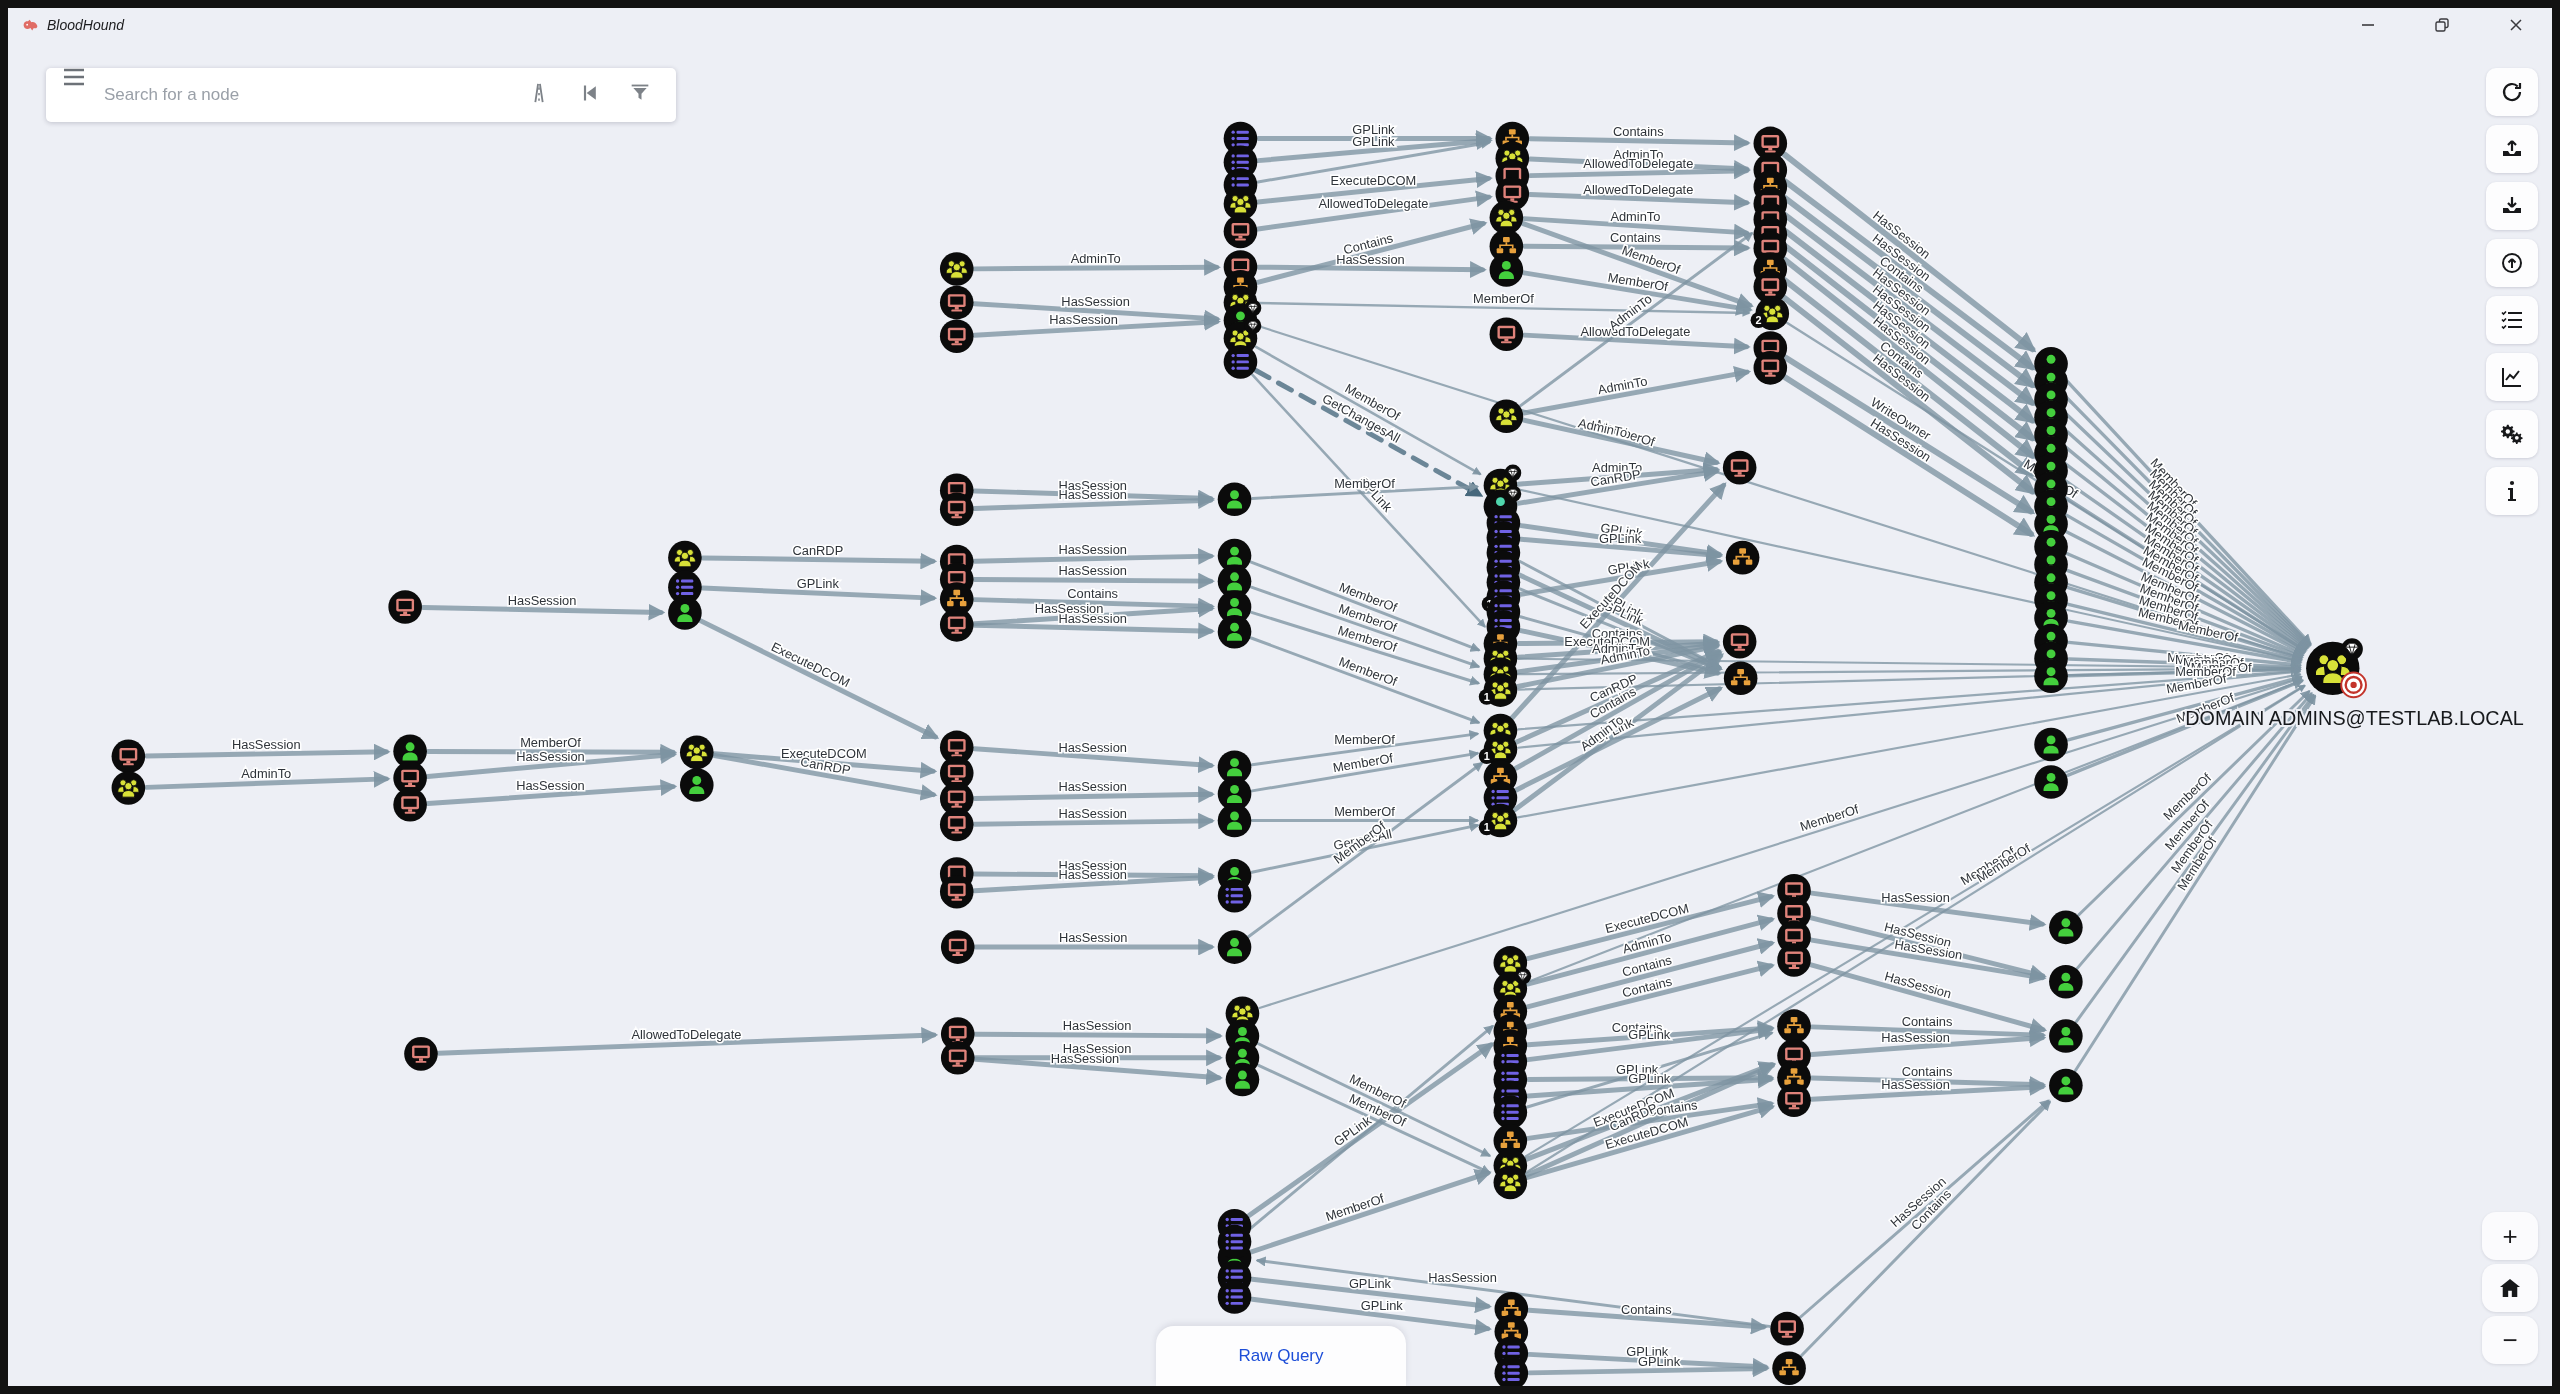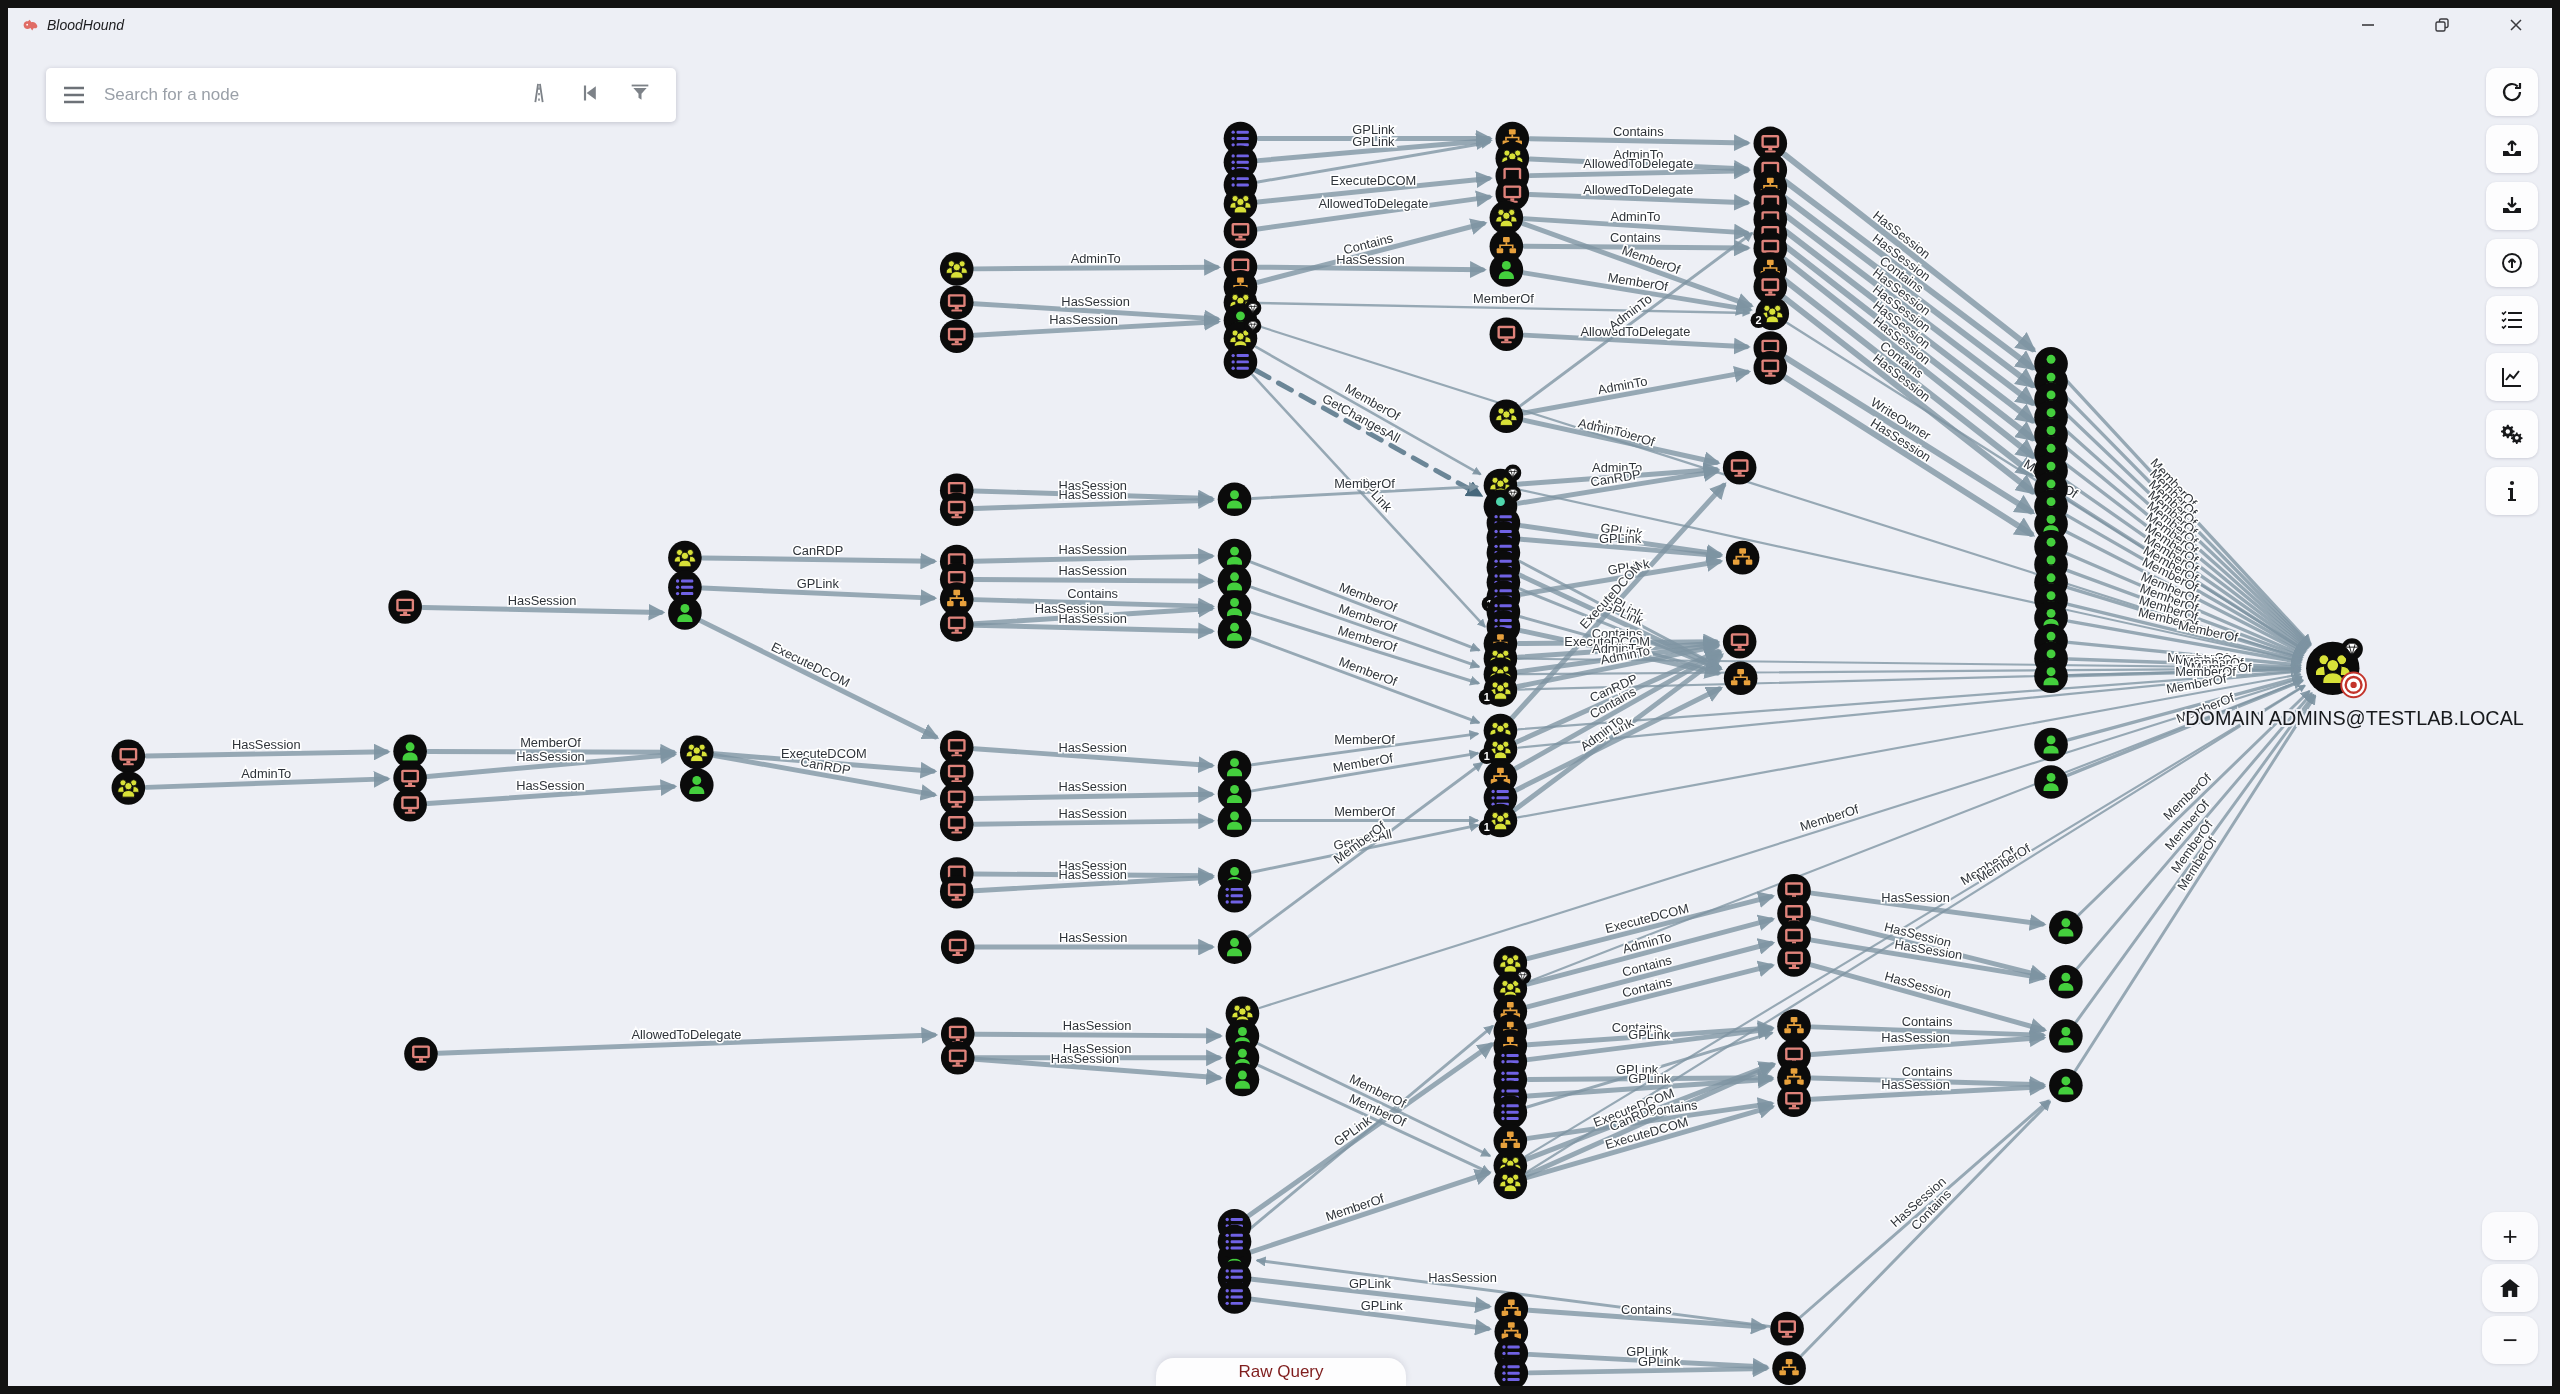--- a/index.html
+++ b/index.html
@@ -7,38 +7,38 @@
          border:8px solid #121212;background:#edeff5;overflow:hidden;}
   
   .titlebar{position:absolute;left:0;top:0;width:100%;height:34px;display:flex;align-items:center;}
   .title-left{display:flex;align-items:center;gap:8px;padding-left:14px;font-style:italic;}
   .app-title{font-size:14px;color:#1d1d1f;}
   .win-controls{position:absolute;right:14px;top:0;height:34px;display:flex;align-items:center;gap:30px;}
   .win-btn{width:44px;height:30px;display:flex;align-items:center;justify-content:center;
            color:#3a3a3e;cursor:default;}
   
   .searchbar{position:absolute;left:38px;top:60px;width:630px;height:54px;background:#ffffff;
-             border-radius:5px;box-shadow:0 1px 5px rgba(30,30,60,.22);display:flex;align-items:center;}
+             border-radius:5px;box-shadow:0 1px 5px rgba(30,30,60,.22);display:flex;}
   .searchbar .menu-btn{width:56px;display:flex;justify-content:center;}
   .search-input{flex:1;border:none;outline:none;font-size:17px;color:#2b2b2e;background:transparent;
                 font-family:"Liberation Sans",sans-serif;}
   .search-input::placeholder{color:#9aa0a8;}
   .search-icons{display:flex;align-items:center;gap:30px;padding-right:26px;}
   
   .side-toolbar{position:absolute;right:14px;top:60px;display:flex;flex-direction:column;gap:9px;}
   .tool-btn{width:52px;height:48px;background:#fdfdfe;border-radius:10px;
             box-shadow:0 1px 3px rgba(30,30,60,.16);display:flex;align-items:center;justify-content:center;}
   
   .zoom-controls{position:absolute;right:14px;bottom:22px;display:flex;flex-direction:column;gap:4px;}
   .zoom-btn{width:56px;height:48px;background:#fbfbfd;border-radius:14px;display:flex;align-items:center;
             justify-content:center;font-size:26px;color:#1b1b1d;box-shadow:0 1px 3px rgba(30,30,60,.12);}
   
-  .raw-query-tab{position:absolute;left:1148px;bottom:0;width:250px;height:28px;background:#fdfdfe;
+  .raw-query-tab{position:absolute;left:1148px;bottom:0;width:250px;height:60px;background:#fdfdfe;
                  border-radius:18px 18px 0 0;display:flex;align-items:center;justify-content:center;
-                 font-size:17px;color:#7f1d1d;box-shadow:0 -2px 6px rgba(30,30,60,.10);}
+                 font-size:17px;color:#1d4ed8;box-shadow:0 -2px 6px rgba(30,30,60,.10);}
   
   #graph-wrap{position:absolute;left:0;top:0;width:100%;height:100%;}
   #graph-wrap svg{display:block;width:100%;height:100%;}
   .edge{stroke-linecap:round;}
   .edge-label{font-family:"Liberation Sans",sans-serif;font-size:13px;fill:#2f343a;
               paint-order:stroke;stroke:#ffffff;stroke-width:3.2px;text-anchor:middle;}
   .target-label{font-family:"Liberation Sans",sans-serif;font-size:20px;fill:#17191c;
                 paint-order:stroke;stroke:#edeff5;stroke-width:4px;text-anchor:middle;}
   .badge-num{font-family:"Liberation Sans",sans-serif;font-size:11px;font-weight:bold;fill:#fff;text-anchor:middle;}
 </style>

